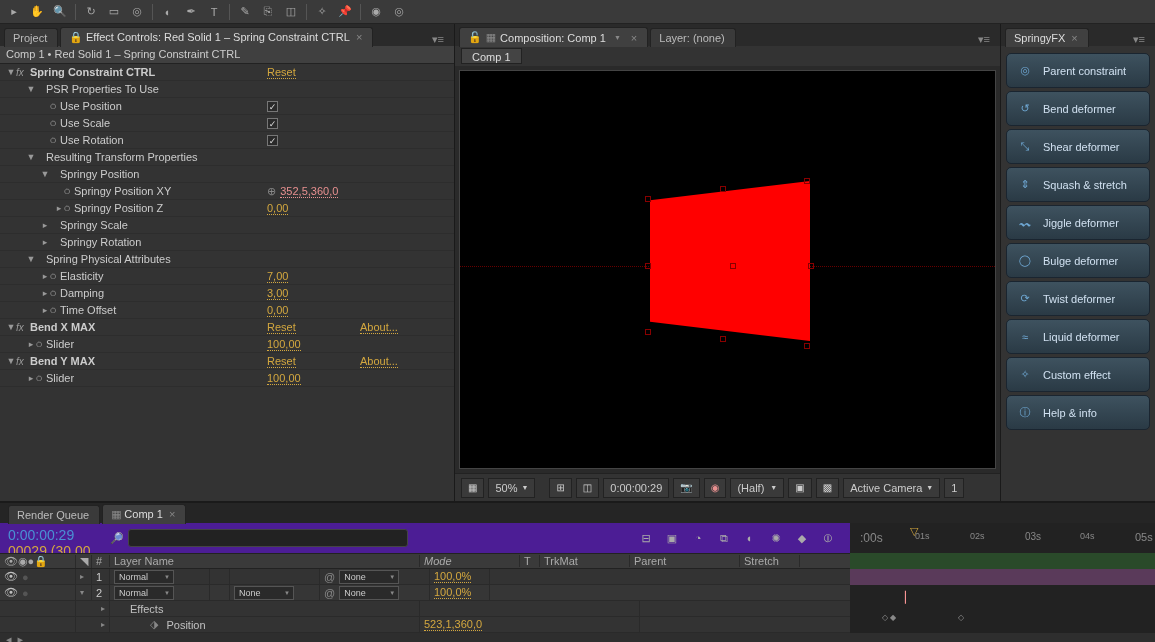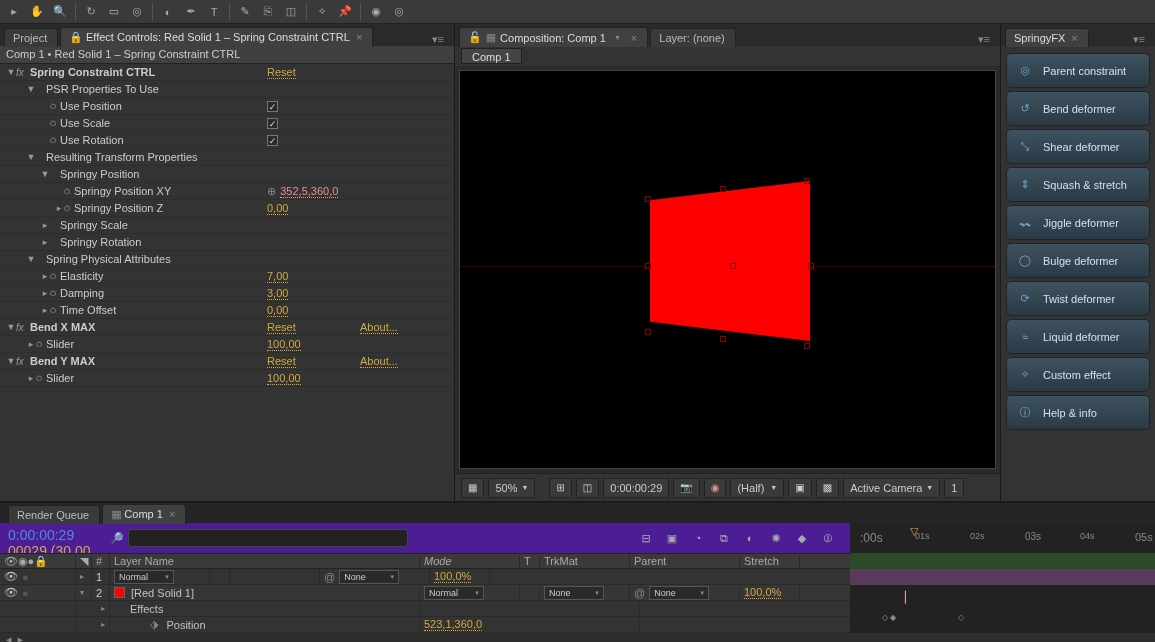--- a/index.html
+++ b/index.html
@@ -410,24 +410,20 @@
           </div>
           <div class="tl-row alt">
     <div class="tl-cell" style="width:76px;gap:4px;">
               <span>👁</span>
               <span style="color:#555;">●</span>
             </div>
     <div class="tl-cell" style="width:16px;">
               <span style="color:#888;font-size:8px;">▾</span>
             </div>
     <div class="tl-cell" style="width:18px;color:#ccc;">2</div>
-    <div class="tl-cell" style="width:310px;gap:6px;">
-              <span class="sw" style="background:#ff0000;"></span>
-              <span>[Red Solid 1]</span>
-            </div>
     <div class="tl-cell" style="width:100px;">
               <span class="dd-sm">Normal</span>
             </div>
     <div class="tl-cell" style="width:20px;"></div>
     <div class="tl-cell" style="width:90px;">
               <span class="dd-sm">None</span>
             </div>
     <div class="tl-cell" style="width:110px;gap:4px;">
               <span style="color:#888;">@</span>
               <span class="dd-sm">None</span>

